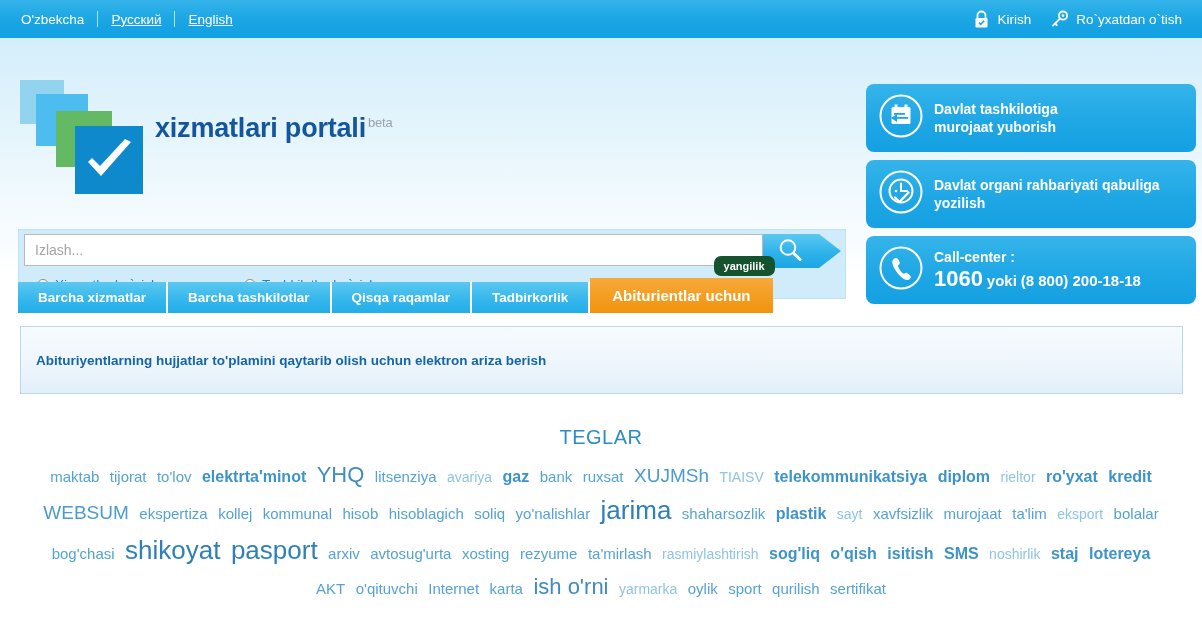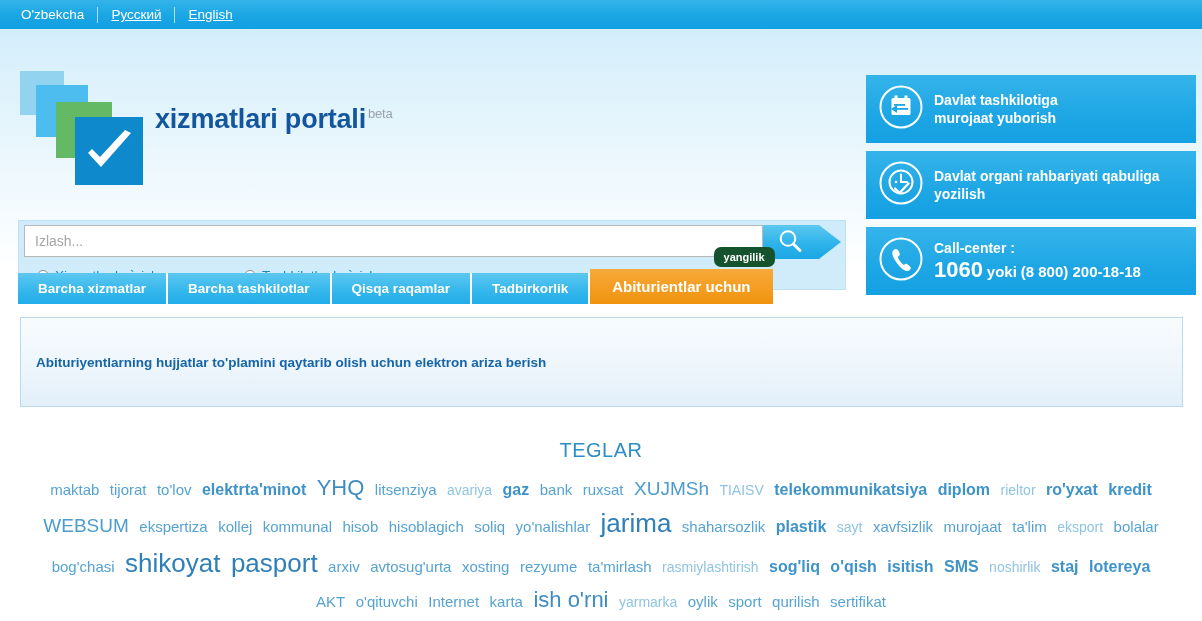--- a/index.html
+++ b/index.html
@@ -5,21 +5,21 @@
   * { box-sizing: border-box; margin: 0; padding: 0; }
   html, body {
     width: 1202px; height: 621px;
     font-family: "Liberation Sans", sans-serif;
     background: #ffffff;
     overflow: hidden;
   }
 
   
   .topbar {
-    height: 29px;
+    height: 38px;
     background: linear-gradient(to bottom, #34b4ea 0%, #1ba6e4 50%, #12a0e2 100%);
     display: flex;
     align-items: center;
     padding: 0 14px 0 18px;
     position: relative;
     gap: 17px;
   }
   .lang-group { display: flex; align-items: center; }
   .lang-link {
     color: #ffffff;
@@ -155,21 +155,21 @@
   
   .panels {
     position: absolute;
     right: 6px; top: 46px;
     width: 330px;
   }
   .panel {
     display: flex;
     align-items: center;
     background: linear-gradient(to bottom, #35b4ea 0%, #1fa7e5 55%, #14a0e2 100%);
-    border-radius: 0;
+    border-radius: 8px;
     margin-bottom: 8px;
     padding: 9px 12px;
     cursor: pointer;
     min-height: 63px;
   }
   .panel-icon { flex: 0 0 46px; margin-right: 10px; }
   .panel-text {
     color: #ffffff;
     font-size: 14px;
     font-weight: bold;
@@ -225,21 +225,21 @@
     padding: 4px 10px;
     white-space: nowrap;
     z-index: 5;
   }
   .tab-holder { position: relative; }
 
   
   .content-box {
     margin: 10px 0 0 20px;
     width: 1163px;
-    height: 90px;
+    height: 68px;
     border: 1px solid #bcd9ec;
     background: linear-gradient(to bottom, #f7fbfe 0%, #eef6fc 55%, #e2eff9 100%);
     display: flex;
     align-items: center;
     padding: 0 15px;
   }
   .content-link {
     color: #1565a8;
     font-size: 13.5px;
     font-weight: bold;
@@ -276,20 +276,43 @@
 </head>
 <body>
 
 <div class="topbar">
   <div class="lang-group">
     <span class="lang-link first">O'zbekcha</span>
     <span class="lang-sep"></span>
     <span class="lang-link">Русский</span>
     <span class="lang-sep"></span>
     <span class="lang-link">English</span>
+  </div>
+  <div class="top-right">
+    <div class="top-action">
+      <span>
+        <svg width="17" height="19" viewBox="0 0 17 19">
+          <path d="M4.5 8 V5.5 a4 4 0 0 1 8 0 V8" fill="none" stroke="#fff" stroke-width="1.8"></path>
+          <rect x="2.5" y="8" width="12" height="9.5" rx="1.2" fill="#fff"></rect>
+          <path d="M6 12.6 l1.8 1.8 L11.2 10.8" fill="none" stroke="#1ba6e4" stroke-width="1.6"></path>
+        </svg>
+      </span>
+      <span>Kirish</span>
+    </div>
+    <div class="top-action">
+      <span>
+        <svg width="19" height="18" viewBox="0 0 19 18">
+          <circle cx="13" cy="5.6" r="4.1" fill="none" stroke="#fff" stroke-width="1.8"></circle>
+          <circle cx="13" cy="5.6" r="1.3" fill="#fff"></circle>
+          <path d="M10.2 8.4 L3 15.6" stroke="#fff" stroke-width="1.8" stroke-linecap="round"></path>
+          <path d="M5.1 13.5 L6.8 15.2" stroke="#fff" stroke-width="1.8" stroke-linecap="round"></path>
+        </svg>
+      </span>
+      <span>Ro`yxatdan o`tish</span>
+    </div>
   </div>
 </div>
 
 <div class="header">
 
   <div class="logo-block">
     <div class="logo-mark">
       <span class="sq sq1"></span>
       <span class="sq sq2"></span>
       <span class="sq sq3"></span>

